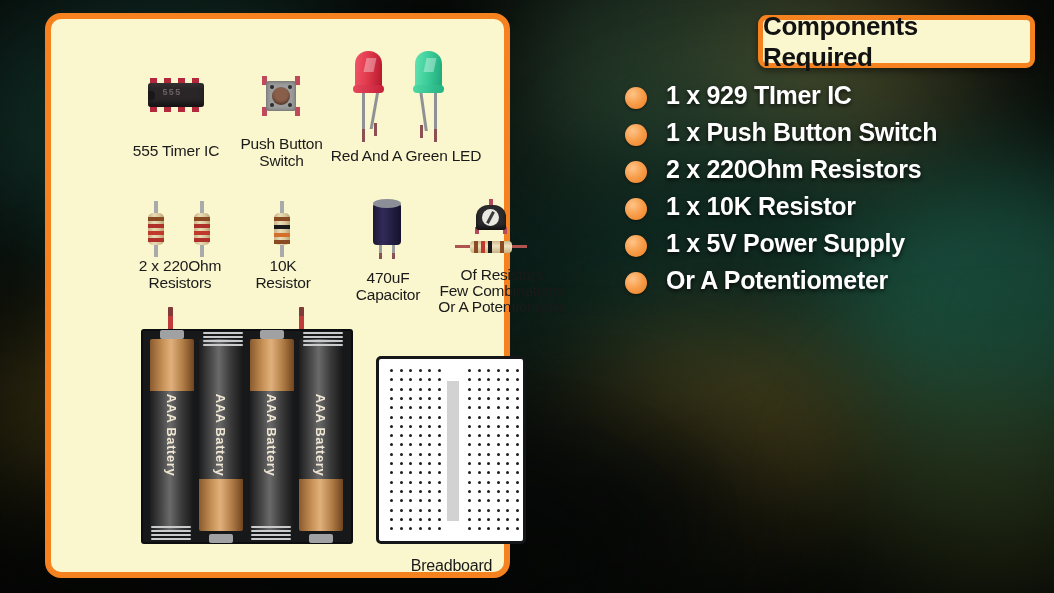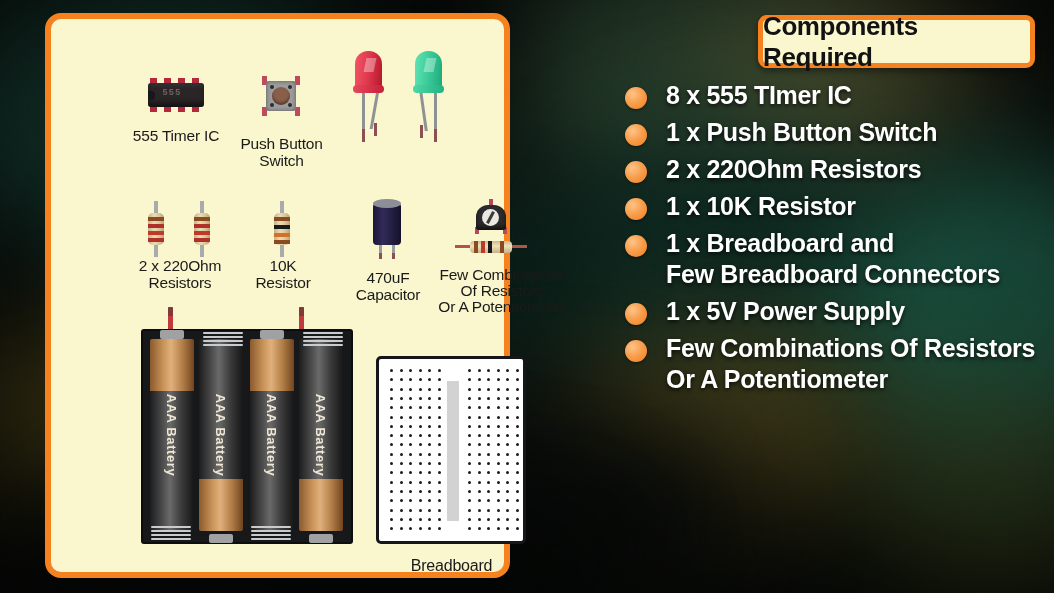--- a/index.html
+++ b/index.html
@@ -163,21 +163,21 @@
     <div class="pin pt" style="left:34px"></div>
       <div class="pin pt" style="left:48px"></div>
     <div class="pin pb" style="left:6px"></div>
       <div class="pin pb" style="left:20px"></div>
     <div class="pin pb" style="left:34px"></div>
       <div class="pin pb" style="left:48px"></div>
     <div class="body"></div>
       <div class="notch"></div>
     <div class="lbl">555</div>
   </div>
-  <div class="cap" style="left:60px;top:108px;width:130px;">555 Timer IC</div>
+  <div class="cap" style="left:60px;top:123px;width:130px;">555 Timer IC</div>
 
   <div class="pbs">
     <div class="leg" style="left:2px;top:0"></div>
       <div class="leg" style="left:35px;top:0"></div>
     <div class="leg" style="left:2px;top:31px"></div>
       <div class="leg" style="left:35px;top:31px"></div>
     <div class="body"></div>
     <div class="dot" style="left:10px;top:9px"></div>
       <div class="dot" style="left:28px;top:9px"></div>
     <div class="dot" style="left:10px;top:27px"></div>
@@ -200,20 +200,21 @@
   </div>
   <div class="led" style="left:358px;top:32px;">
     <div class="leg" style="left:13px;top:40px;height:40px;transform:skewX(8deg);"></div>
     <div class="leg" style="left:25px;top:40px;height:44px;"></div>
     <div class="legtip" style="left:11px;top:74px;"></div>
     <div class="legtip" style="left:25px;top:78px;"></div>
     <div class="dome" style="background:linear-gradient(95deg,#63e3b4 0%,#3ecf9b 45%,#1fa87a 100%);"></div>
     <div class="flange" style="background:linear-gradient(95deg,#4ed9a6 0%,#23b183 100%);"></div>
     <div class="gloss"></div>
   </div>
+  <div class="cap" style="left:255px;top:128px;width:200px;">Red And A Green LED</div>
 
   <div class="res" style="left:96px;top:182px;">
     <div class="lead" style="top:0"></div>
       <div class="lead" style="top:42px"></div>
     <div class="body"></div>
     <div class="bnd" style="top:16px;background:#8a4a22"></div>
     <div class="bnd" style="top:23px;background:#b0312a"></div>
     <div class="bnd" style="top:30px;background:#c0392b"></div>
     <div class="bnd" style="top:37px;background:#b0312a"></div>
   </div>
@@ -269,22 +270,22 @@
   <div class="potres">
     <div class="lead" style="left:0"></div>
       <div class="lead" style="left:56px"></div>
     <div class="body" style="background:linear-gradient(180deg,#cdb98d 0%,#efe3c0 42%,#c6b183 100%);"></div>
     <div class="bnd" style="left:19px;background:#8a4a22"></div>
     <div class="bnd" style="left:26px;background:#c0392b"></div>
     <div class="bnd" style="left:33px;background:#1a1a1a"></div>
     <div class="bnd" style="left:45px;background:#8a4a22"></div>
   </div>
   <div class="cap" style="left:366px;top:248px;width:170px;line-height:16px;">
+    <div>Of Resistors</div>
     <div>Few Combinations</div>
-    <div>Of Resistors</div>
     <div>Or A Potentiometer</div>
   </div>
 
   <div class="batpack">
     <div class="wirewrap" style="left:27px;top:-22px;height:26px;"></div>
     <div class="wiretip" style="left:27px;top:-22px;"></div>
     <div class="wirewrap" style="left:158px;top:-22px;height:26px;"></div>
     <div class="wiretip" style="left:158px;top:-22px;"></div>
     <div class="holder"></div>
 
@@ -566,21 +567,21 @@
 </div>
 
 <div id="titleBox">
   <span>Components Required</span>
 </div>
 
 <div id="list">
     <div class="li">
       <div class="bullet"></div>
       <div class="txtwrap">
-        <div class="line">8 x 555 TImer IC</div>
+        <div class="line">1 x 929 TImer IC</div>
       </div>
     </div>
     <div class="li">
       <div class="bullet"></div>
       <div class="txtwrap">
         <div class="line">1 x Push Button Switch</div>
       </div>
     </div>
     <div class="li">
       <div class="bullet"></div>
@@ -590,30 +591,22 @@
     </div>
     <div class="li">
       <div class="bullet"></div>
       <div class="txtwrap">
         <div class="line">1 x 10K Resistor</div>
       </div>
     </div>
     <div class="li">
       <div class="bullet"></div>
       <div class="txtwrap">
-        <div class="line">1 x Breadboard and</div>
-        <div class="line">Few Breadboard Connectors</div>
+        <div class="line">1 x 5V Power Supply</div>
       </div>
     </div>
     <div class="li">
       <div class="bullet"></div>
       <div class="txtwrap">
-        <div class="line">1 x 5V Power Supply</div>
-      </div>
-    </div>
-    <div class="li">
-      <div class="bullet"></div>
-      <div class="txtwrap">
-        <div class="line">Few Combinations Of Resistors</div>
         <div class="line">Or A Potentiometer</div>
       </div>
     </div>
   </div>
 
 </body></html>

